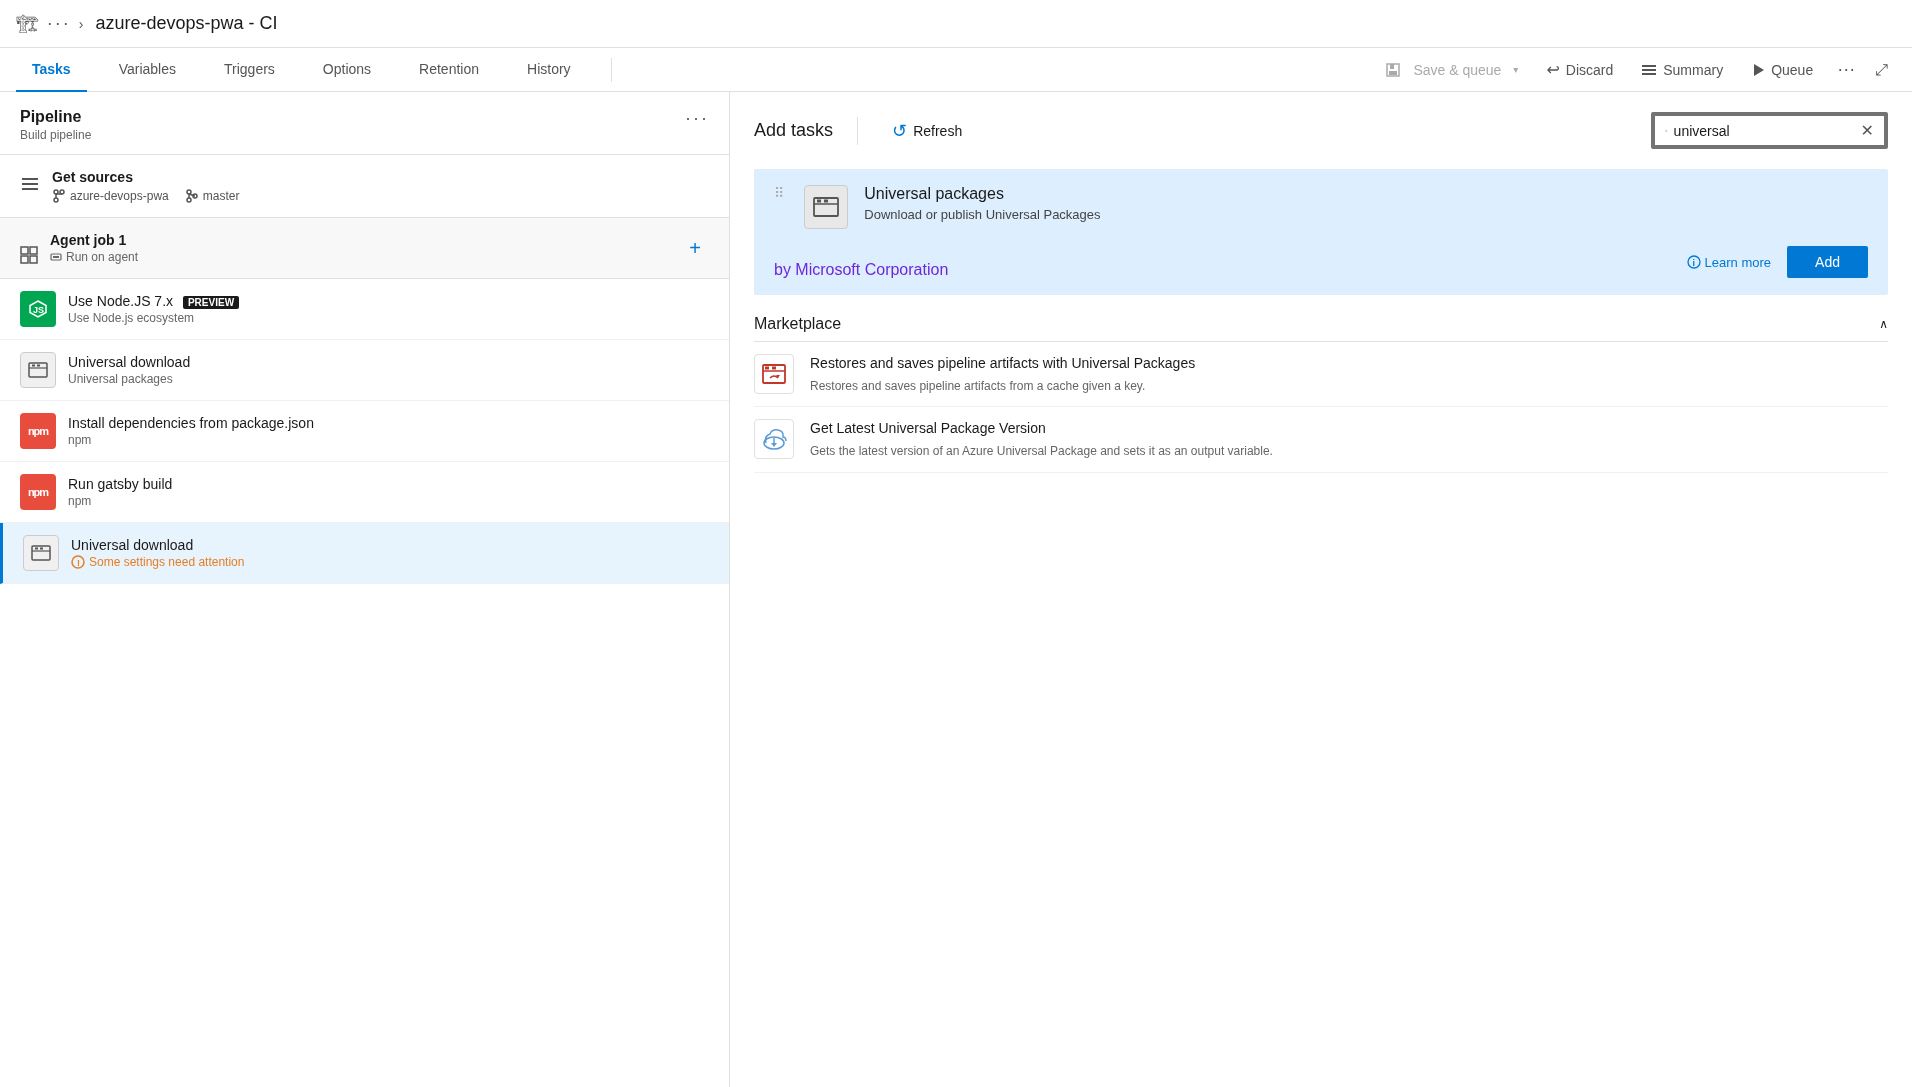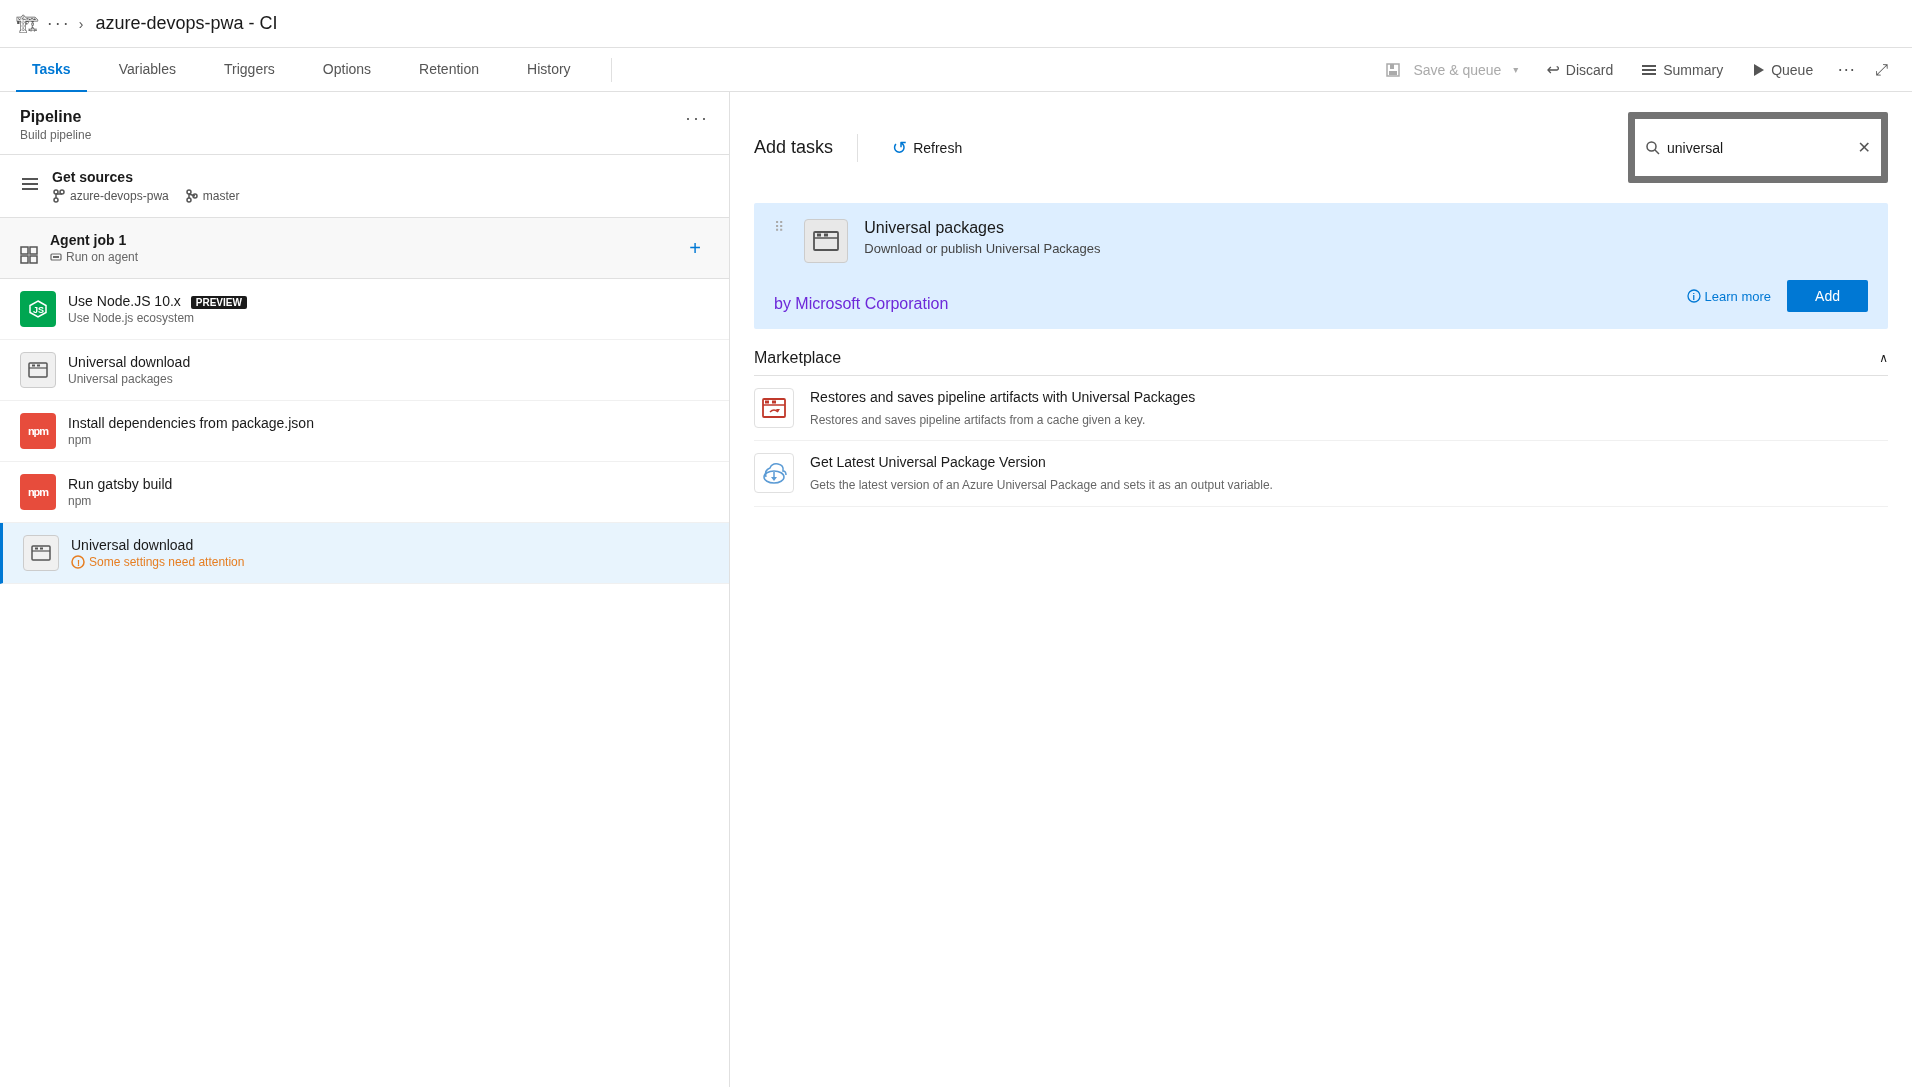--- a/index.html
+++ b/index.html
@@ -195,25 +195,25 @@
       cursor: pointer;
       color: #1a1a1a;
       font-size: 14px;
       padding: 6px 10px;
       border-radius: 2px;
     }
     .search-box {
       margin-left: auto;
       display: flex;
       align-items: center;
-      border: 7px solid #737373;
+      border: 4px solid #737373;
       border-radius: 2px;
-      padding: 19px 10px;
+      padding: 5px 10px;
       gap: 6px;
-      width: 260px;
+      width: 237px;
       background: #fff;
     }
     .search-box input {
       border: none;
       outline: none;
       font-size: 14px;
       flex: 1;
       color: #1a1a1a;
     }
     .search-clear { cursor: pointer; color: #555; font-size: 16px; }
@@ -451,21 +451,21 @@
 
     <div class="task-item">
       <div class="task-icon-wrap task-icon-green">
         <svg width="20" height="20" viewBox="0 0 20 20">
           <polygon points="10,2 18,6.5 18,13.5 10,18 2,13.5 2,6.5" fill="none" stroke="white" stroke-width="1.5"></polygon>
           <text x="5" y="14" font-size="9" fill="white" font-weight="bold">JS</text>
         </svg>
       </div>
       <div class="task-content">
         <div class="task-title">
-          <span>Use Node.JS 10.x</span>
+          <span>Use Node.JS 7.x</span>
           <span class="preview-badge">PREVIEW</span>
         </div>
         <div class="task-sub">Use Node.js ecosystem</div>
       </div>
     </div>
 
     <div class="task-item">
       <div class="task-icon-wrap" style="background:#f0f0f0;border:1px solid #ccc;">
         <svg width="22" height="22" viewBox="0 0 22 22">
           <rect x="2" y="4" width="18" height="14" rx="1" fill="none" stroke="#555" stroke-width="1.5"></rect>

